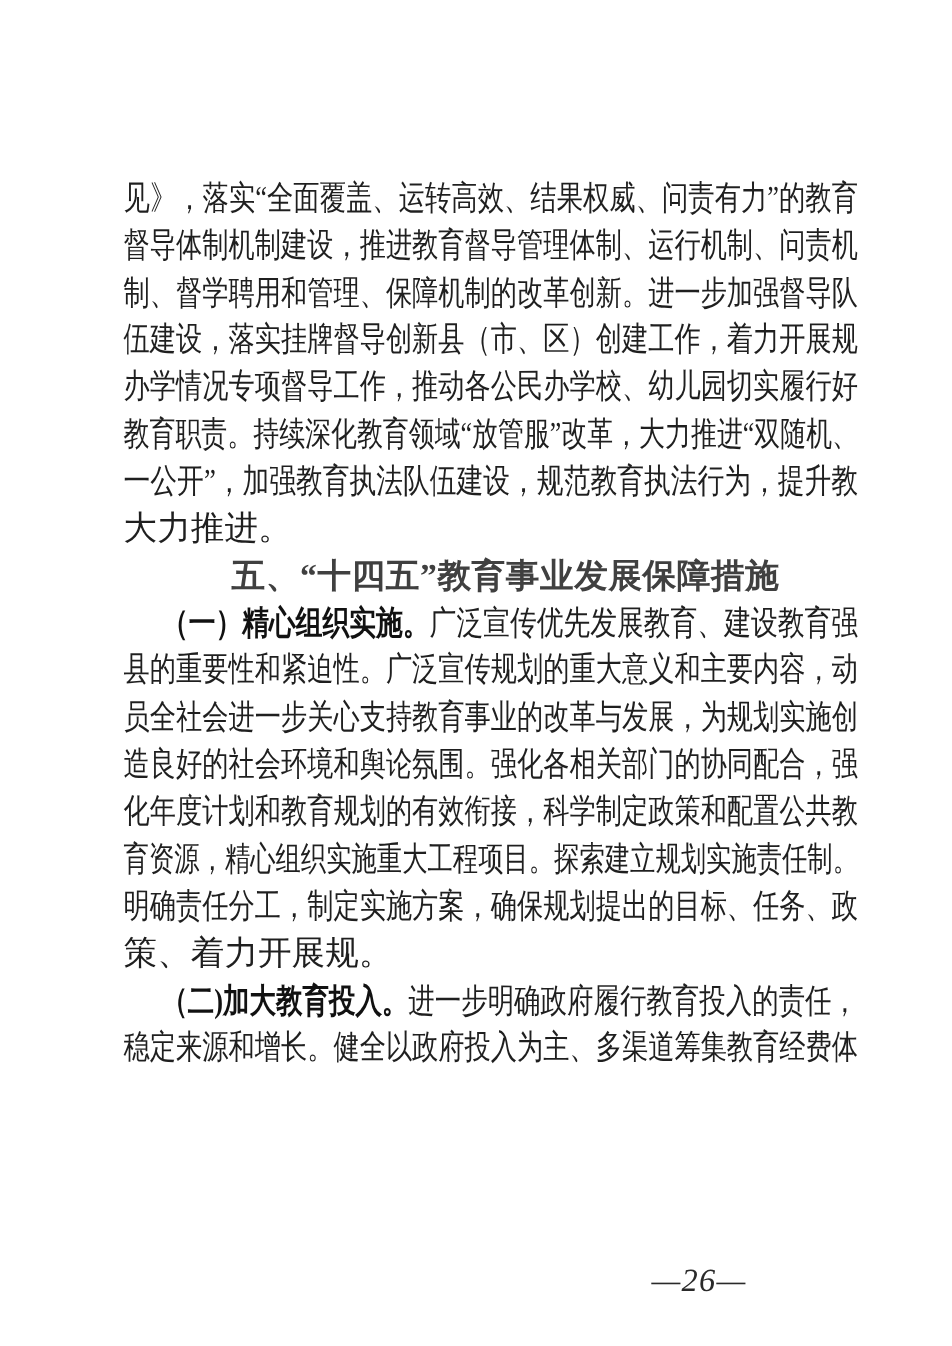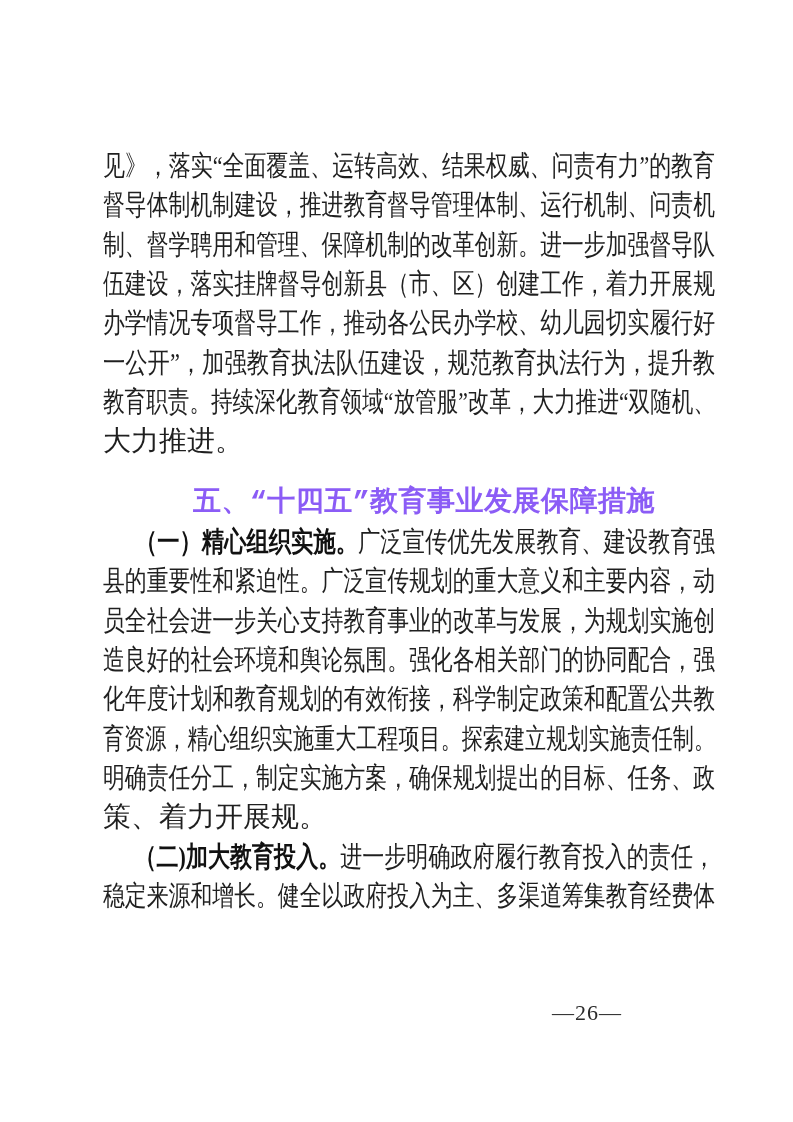--- a/index.html
+++ b/index.html
@@ -24,51 +24,51 @@
     font-size: 28px;
     white-space: nowrap;
   }
   .line .t {
     display: inline-block;
     transform-origin: 0 50%;
     white-space: nowrap;
   }
   .line.indent .t { padding-left: 40px; }
   .line.heading {
-    font-family: Liberation Mono, monospace;
+    font-family: Liberation Serif, serif;
     font-weight: 700;
-    color: #8b5cf6;
+    color: #404040;
     text-indent: 45px;
     letter-spacing: 0.5px;
-    margin-top: 22px;
   }
   .lead { font-weight: 700; color: #111111; }
   .page-number {
     position: absolute;
-    top: 1000px;
+    top: 1052px;
     right: 96px;
-    font-size: 22px;
+    font-size: 27px;
     letter-spacing: 1px;
     color: #2a2a2a;
     font-family: "Liberation Serif", serif;
+    font-style: italic;
   }
 </style>
 </head>
 <body>
 
 <div class="doc">
   <div class="text-block">
 
     <div class="line fill"><span class="t" style="transform: scaleX(0.783752);">见》，落实“全面覆盖、运转高效、结果权威、问责有力”的教育</span></div>
     <div class="line fill"><span class="t" style="transform: scaleX(0.780612);">督导体制机制建设，推进教育督导管理体制、运行机制、问责机</span></div>
     <div class="line fill"><span class="t" style="transform: scaleX(0.780612);">制、督学聘用和管理、保障机制的改革创新。进一步加强督导队</span></div>
     <div class="line fill"><span class="t" style="transform: scaleX(0.780612);">伍建设，落实挂牌督导创新县（市、区）创建工作，着力开展规</span></div>
     <div class="line fill"><span class="t" style="transform: scaleX(0.780612);">办学情况专项督导工作，推动各公民办学校、幼儿园切实履行好</span></div>
+    <div class="line fill"><span class="t" style="transform: scaleX(0.771464);">教育职责。持续深化教育领域“放管服”改革，大力推进“双随机、</span></div>
     <div class="line fill"><span class="t" style="transform: scaleX(0.796421);">一公开”，加强教育执法队伍建设，规范教育执法行为，提升教</span></div>
-    <div class="line fill"><span class="t" style="transform: scaleX(0.771464);">教育职责。持续深化教育领域“放管服”改革，大力推进“双随机、</span></div>
     <div class="line"><span class="t">大力推进。</span></div>
 
     <div class="line heading"><span class="t">五、“十四五”教育事业发展保障措施</span></div>
 
     <div class="line fill indent"><span class="t" style="transform: scaleX(0.796875);"><span class="lead">（一）精心组织实施。</span><span>广泛宣传优先发展教育、建设教育强</span></span></div>
     <div class="line fill"><span class="t" style="transform: scaleX(0.780612);">县的重要性和紧迫性。广泛宣传规划的重大意义和主要内容，动</span></div>
     <div class="line fill"><span class="t" style="transform: scaleX(0.780612);">员全社会进一步关心支持教育事业的改革与发展，为规划实施创</span></div>
     <div class="line fill"><span class="t" style="transform: scaleX(0.780612);">造良好的社会环境和舆论氛围。强化各相关部门的协同配合，强</span></div>
     <div class="line fill"><span class="t" style="transform: scaleX(0.780612);">化年度计划和教育规划的有效衔接，科学制定政策和配置公共教</span></div>
     <div class="line fill"><span class="t" style="transform: scaleX(0.753695);">育资源，精心组织实施重大工程项目。探索建立规划实施责任制。</span></div>

